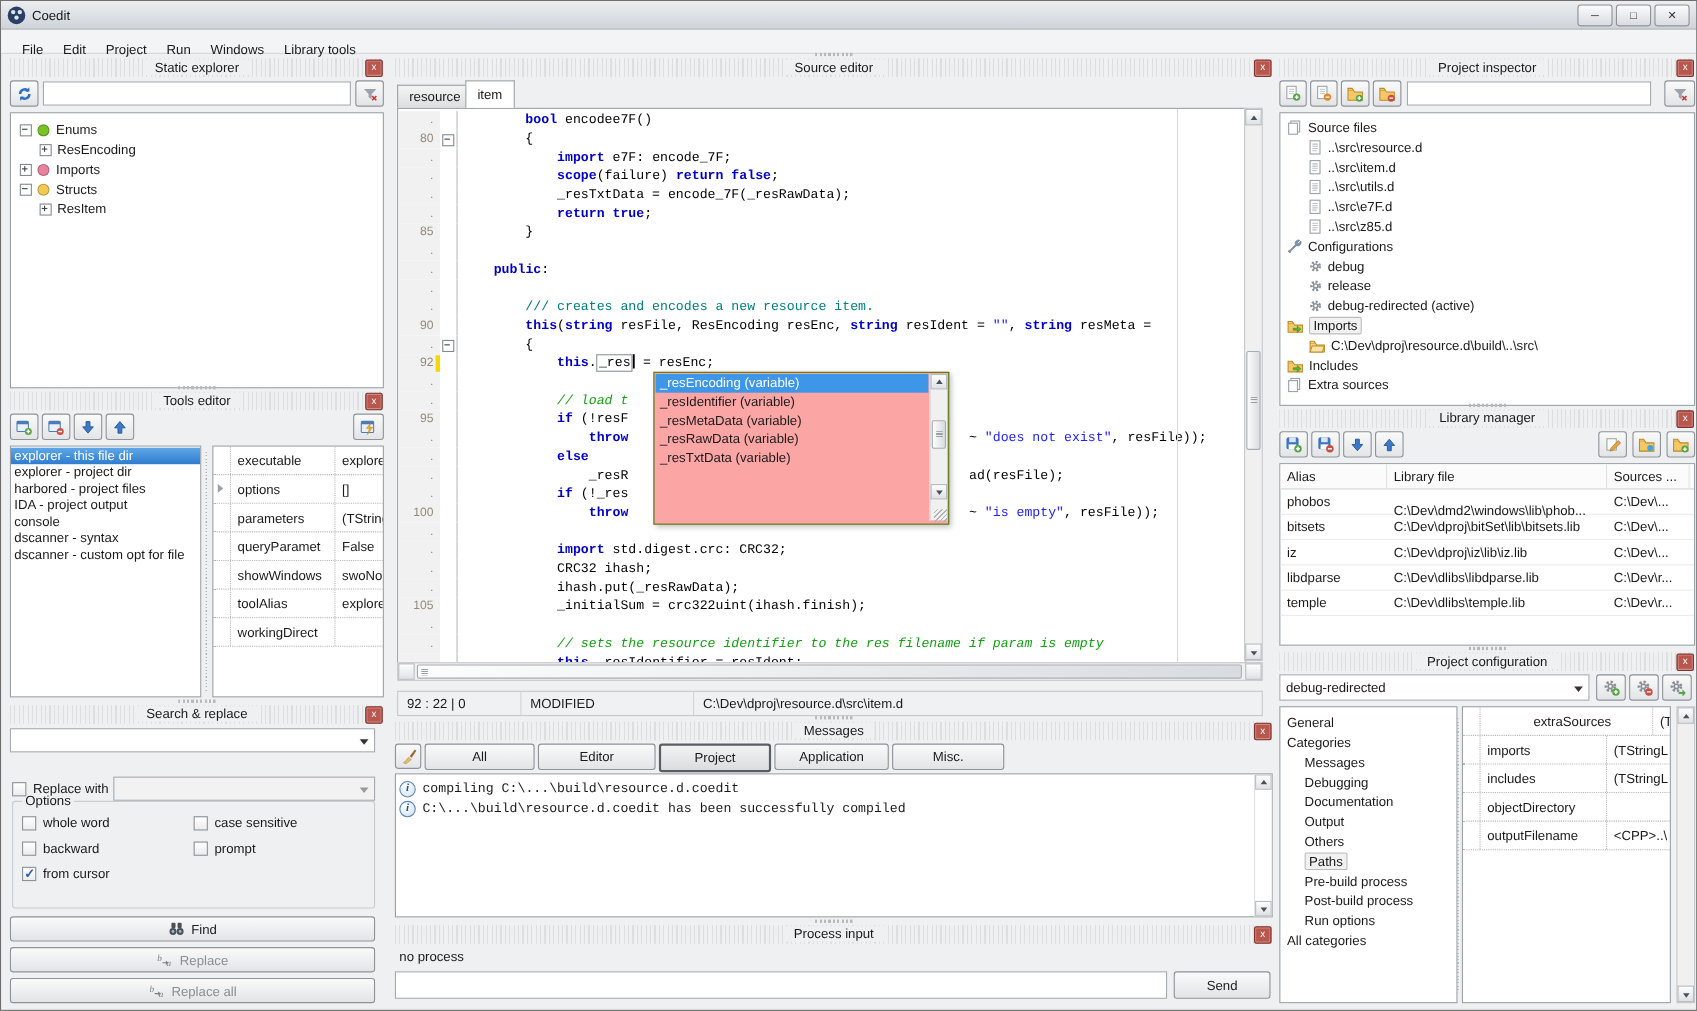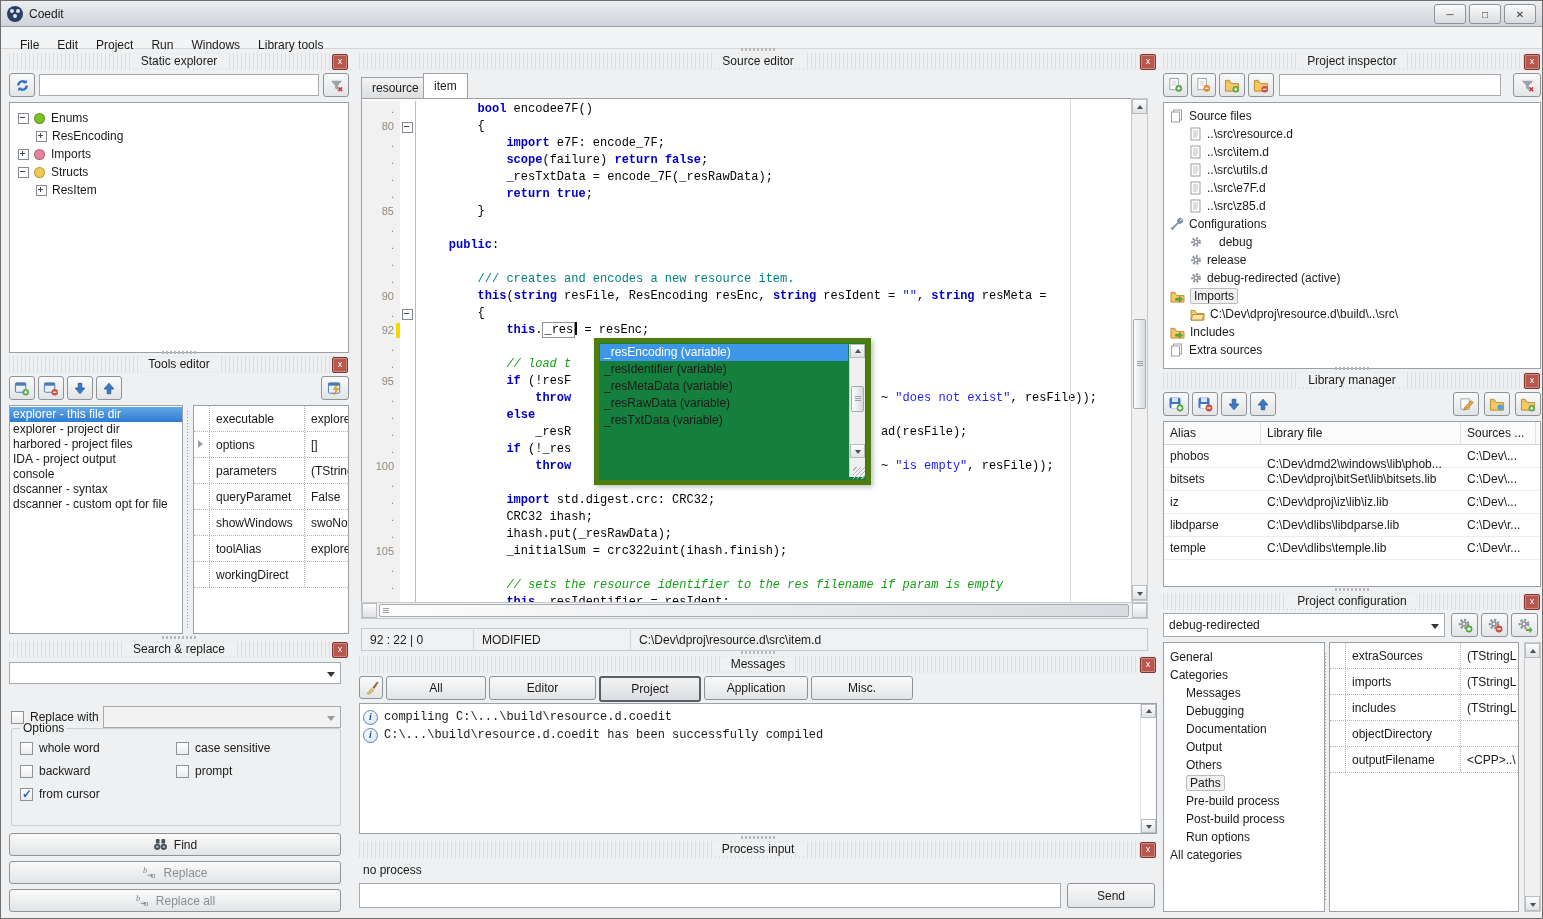--- a/index.html
+++ b/index.html
@@ -96,21 +96,21 @@
   .ct{margin:0;font-family:"Liberation Mono","DejaVu Sans Mono",monospace;font-size:12px;padding-left:4px;}
   .sg-k{color:#0000c8;font-weight:bold;}
   .sg-p{color:#000;}
   .sg-s{color:#2121ff;}
   .sg-c{color:#12a112;font-style:italic;}
   .sg-d{color:#008080;}
   .sg-box{color:#000;font-weight:normal;border:1px solid #8e9299;background:#fff;padding:0 1px;position:relative;}
   .caret{display:inline-block;width:2px;height:13px;background:#000;vertical-align:-2px;}
   .marginline{position:absolute;top:0;bottom:0;width:1px;background:#d8d8d8;}
   
-  .popup{position:absolute;background:#15803d;border:5px solid #4d7c0f;box-shadow:2px 2px 5px rgba(0,0,0,.25);}
+  .popup{position:absolute;background:#fca5a5;border:1px solid #4d7c0f;box-shadow:2px 2px 5px rgba(0,0,0,.25);}
   .pitem{height:17px;line-height:17px;padding-left:4px;white-space:nowrap;overflow:hidden;}
   .pitem.sel{background:#3d96e8;color:#fff;}
   .resize-grip{position:absolute;right:1px;bottom:1px;width:12px;height:12px;
     background:repeating-linear-gradient(135deg,transparent 0 2px,#b0b4b8 2px 3px);}
   
   .statusbar{position:absolute;background:#f0f1f2;border:1px solid #c6c9cc;display:flex;align-items:center;box-sizing:border-box;}
   .stseg{padding:0 8px;align-self:stretch;display:flex;align-items:center;border-right:1px solid #d2d5d8;}
   .fbtn{height:22px;border:1px solid #8e9299;border-radius:3px;background:linear-gradient(#fafafa,#e2e4e6);
     display:flex;align-items:center;justify-content:center;}
   .fbtn.active{border:2px solid #5a5f66;background:linear-gradient(#f2f2f2,#dadde0);}
@@ -641,21 +641,21 @@
           <span>..\src\z85.d</span>
         </div>
         <div class="trow" style="padding-left: 4px;">
           <span class="ticon">
             <svg width="14" height="14" viewBox="0 0 14 14">
               <path d="M12.6 2.2a3.1 3.1 0 0 1-4.1 4.1L4 10.8 2.6 13 .9 11.3 3.1 10l4.5-4.5a3.1 3.1 0 0 1 4.1-4.1L9.6 3.5l1 1z" fill="#7e95ab" stroke="#5a708a" stroke-width=".5"></path>
             </svg>
           </span>
           <span>Configurations</span>
         </div>
-        <div class="trow" style="padding-left: 24px; gap: 12px;">
+        <div class="trow" style="padding-left: 24px;">
           <span class="ticon">
             <svg width="12" height="12" viewBox="0 0 12 12">
               <circle cx="6" cy="6" r="3.7" fill="none" stroke="#8a9096" stroke-width="2.4" stroke-dasharray="1.8 1.6"></circle>
               <circle cx="6" cy="6" r="1.9" fill="none" stroke="#8a9096" stroke-width="1.3"></circle>
             </svg>
           </span>
           <span>debug</span>
         </div>
         <div class="trow" style="padding-left: 24px;">
           <span class="ticon">
@@ -900,21 +900,21 @@
           <span>Run options</span>
         </div>
         <div class="trow" style="padding-left: 4px;">
           <span>All categories</span>
         </div>
       </div>
     <div class="dotsplit" style="left:160px;top:60px;bottom:14px;"></div>
     <div class="pgrid" style="position:absolute;left:166px;width:188px;top:49px;bottom:4px;">
         <div class="pgrow">
           <div class="pgut"></div>
-          <div class="pname" style="width: 108px;">extraSources</div>
+          <div class="pname" style="width: 108px; margin-left: 42px;">extraSources</div>
           <div class="pval">(TStringL</div>
         </div>
         <div class="pgrow">
           <div class="pgut"></div>
           <div class="pname" style="width: 108px;">imports</div>
           <div class="pval">(TStringL</div>
         </div>
         <div class="pgrow">
           <div class="pgut"></div>
           <div class="pname" style="width: 108px;">includes</div>

